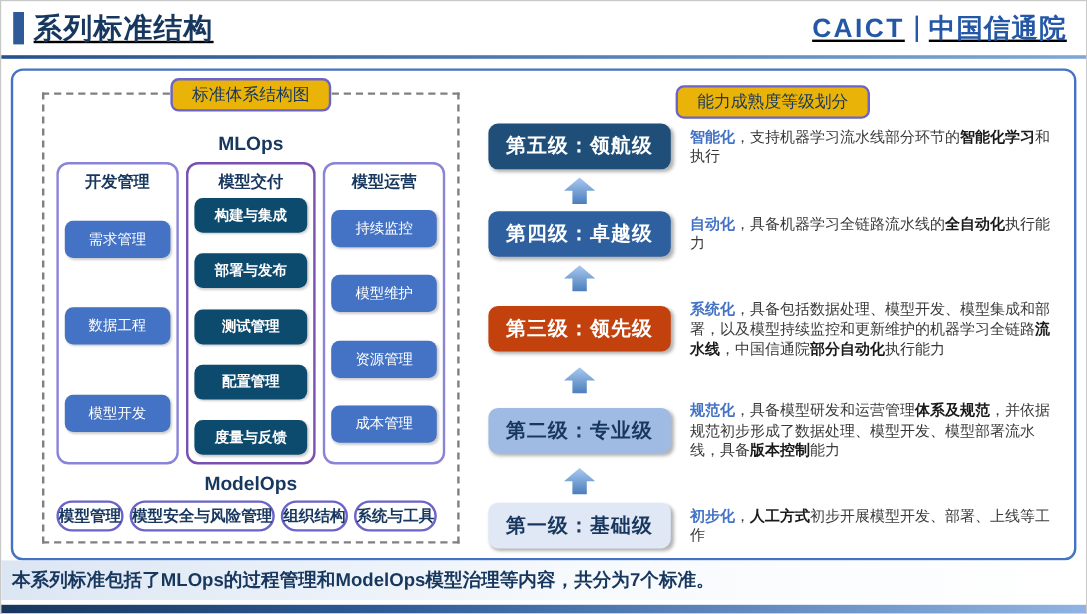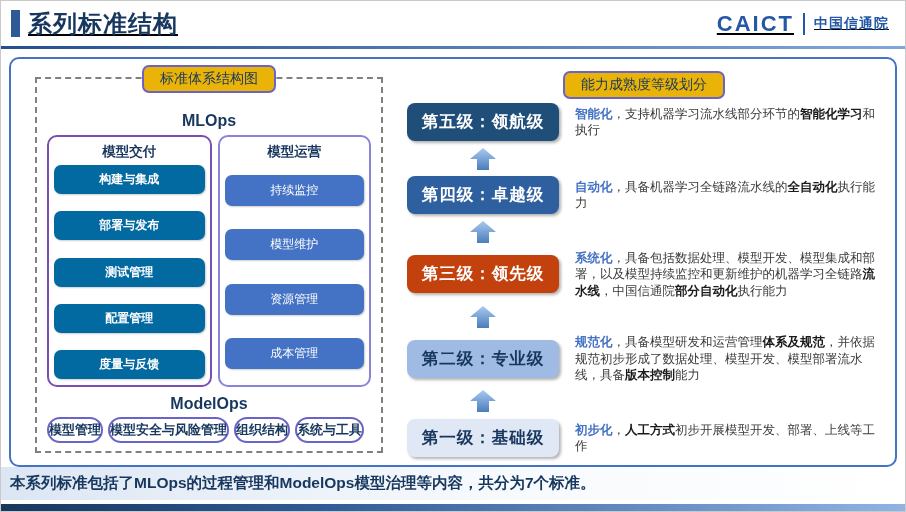--- a/index.html
+++ b/index.html
@@ -7,40 +7,40 @@
   .slide { width:906px; height:512px; position:relative; background:#fff; border:1px solid #c9c9c9; overflow:hidden; }
 
   
   .header { height:45px; display:flex; align-items:center; justify-content:space-between; padding:0 16px 0 10px;text-decoration:underline; }
   .title-wrap { display:flex; align-items:center; gap:8px; }
   .title-accent { width:9px; height:27px; background:#2E5B97; }
   .page-title { font-size:24px; font-weight:bold; color:#17375E; letter-spacing:1px; }
   .logo { display:flex; align-items:center; gap:9px; }
   .logo-en { font-size:22px; font-weight:bold; color:#2458A6; letter-spacing:2px; }
   .logo-divider { width:2px; height:22px; background:#2458A6; }
-  .logo-cn { font-size:14px; font-weight:bold; color:#2458A6; letter-spacing:1px; }
+  .logo-cn { font-size:22px; font-weight:bold; color:#2458A6; letter-spacing:1px; }
   .header-rule { height:3px; background:linear-gradient(to right,#24508F,#7FA8D9); }
 
   
   .main { position:absolute; top:56px; left:8px; right:8px; bottom:44px; border:2px solid #4472C4; border-radius:10px; display:flex; padding:6px 8px; background:#fff; }
 
   
   .left-panel { width:348px; position:relative; margin:12px 6px 6px 16px; }
   .dashed-box { border:2px dashed #808080; height:100%; padding:14px 10px 8px; position:relative; display:flex; flex-direction:column; }
   .badge { background:#eab308; border:2px solid #6A63C8; border-radius:7px; padding:3px 16px; font-weight:normal; color:#17375E; font-size:14px; white-space:nowrap; }
   .badge-left { position:absolute; top:-14px; left:50%; transform:translateX(-50%); }
   .section-title { text-align:center; font-weight:bold; color:#17375E; font-size:16px; margin:19px 0 5px; }
   .cols { display:flex; gap:6px; flex:1.55; min-height:0; }
   .col { flex:1; border:2px solid #8A84D8; border-radius:10px; padding:6px 5px; display:flex; flex-direction:column; background:#fff; }
   .col.mid { border-color:#7A4FB2; flex:1.08; }
   .col-title { text-align:center; font-weight:bold; color:#17375E; font-size:13.5px; margin-bottom:4px; }
   .col-items { flex:1; display:flex; flex-direction:column; justify-content:space-around; gap:4px; min-height:0; }
   .col.mid .col-items { justify-content:space-between; gap:5px; }
   .chip { background:#4472C4; color:#fff; border-radius:7px; font-size:12px; text-align:center; padding:7px 2px; box-shadow:1px 1px 2px rgba(0,0,0,.2); }
-  .col.mid .chip { background:#0369a1; padding:6px 2px; font-weight:bold; }
+  .col.mid .chip { background:#0c4a6e; padding:6px 2px; font-weight:bold; }
   .modelops-title { margin:8px 0 4px; }
   .bars { display:flex; gap:5px; }
   .bar { border:2px solid #6A63C8; border-radius:13px; text-align:center; font-weight:bold; color:#17375E; font-size:13px; padding:2px 0; background:#fff; }
 
   
   .right-panel { flex:1; padding:6px 6px 2px 18px; display:flex; flex-direction:column; }
   .badge-right { align-self:center; margin-bottom:4px; }
   .levels { flex:1; display:flex; flex-direction:column; justify-content:space-between; }
   .level-row { display:flex; align-items:center; }
   .level-btn { width:152px; min-height:38px; border-radius:8px; display:flex; align-items:center; justify-content:center; font-weight:bold; font-size:16.5px; letter-spacing:1px; box-shadow:2px 2px 3px rgba(0,0,0,.3); flex-shrink:0; }
@@ -88,20 +88,28 @@
 
   <div class="main">
 
     <div class="left-panel">
       <div class="dashed-box">
         <div class="badge badge-left">标准体系结构图</div>
 
         <div class="section-title">MLOps</div>
 
         <div class="cols">
+          <div class="col">
+            <div class="col-title">开发管理</div>
+            <div class="col-items">
+              <div class="chip">需求管理</div>
+              <div class="chip">数据工程</div>
+              <div class="chip">模型开发</div>
+            </div>
+          </div>
           <div class="col mid">
             <div class="col-title">模型交付</div>
             <div class="col-items">
               <div class="chip">构建与集成</div>
               <div class="chip">部署与发布</div>
               <div class="chip">测试管理</div>
               <div class="chip">配置管理</div>
               <div class="chip">度量与反馈</div>
             </div>
           </div>

